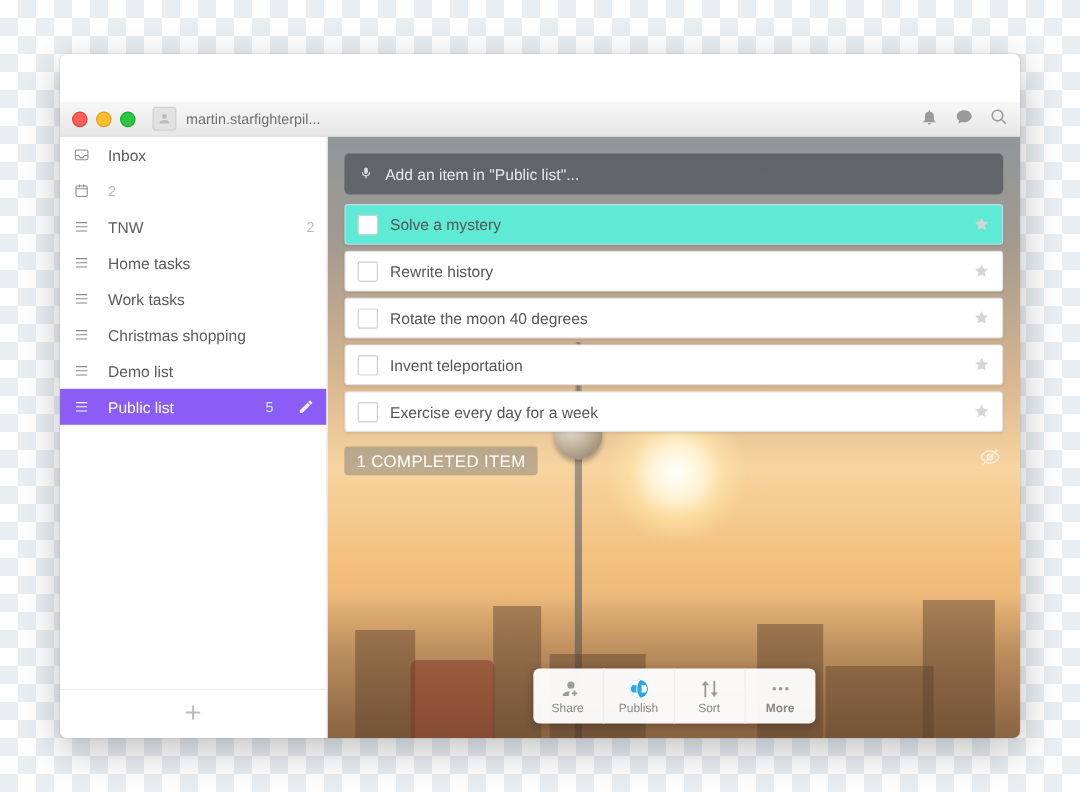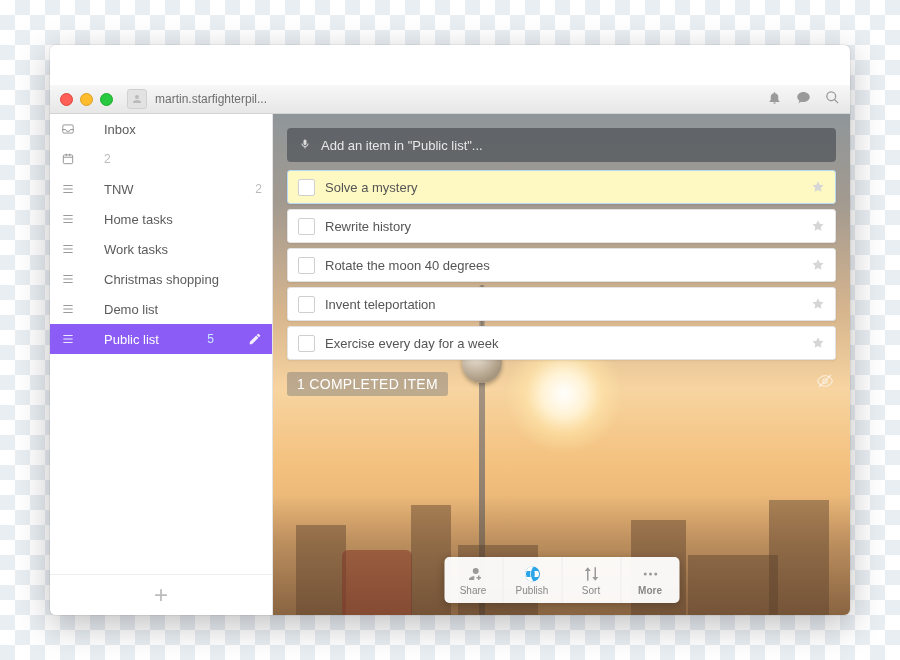--- a/index.html
+++ b/index.html
@@ -33,21 +33,21 @@
   .avatar-box{width:18px;height:18px;border-radius:3px;background:#e2e2e2;border:1px solid #d0d0d0;display:flex;align-items:center;justify-content:center;margin-left:6px;}
   .avatar-box svg{width:12px;height:12px;fill:#bbb;}
   .title{color:#6e6e6e;font-size:12px;}
   .title-right{margin-left:auto;display:flex;gap:14px;align-items:center;}
   .title-right svg{width:15px;height:15px;fill:#9a9a9a;cursor:pointer;}
   
   .app{flex:1;display:flex;min-height:0;}
   
   .sidebar{width:222px;background:#fff;border-right:1px solid #e4e4e4;display:flex;flex-direction:column;}
   .sb-list{flex:1;overflow:auto;}
-  .sb-item{height:30px;display:flex;align-items:center;padding:0 10px;gap:28px;color:#5b5b5b;cursor:pointer;}
+  .sb-item{height:30px;display:flex;align-items:center;padding:0 10px;gap:14px;color:#5b5b5b;cursor:pointer;}
   .sb-item .ico{width:16px;height:16px;display:flex;align-items:center;justify-content:center;color:#8a8a8a;}
   .sb-item .ico svg{width:14px;height:14px;fill:none;stroke:currentColor;stroke-width:1.5;}
   .sb-item .lbl{flex:1;}
   .sb-item .count{color:#bbb;font-size:12px;}
   .sb-item.active{background:#8b5cf6;color:#fff;}
   .sb-item.active .ico{color:#fff;}
   .sb-item.active .count{color:#cce8ff;}
   .sb-item.active .pencil{width:14px;height:14px;fill:#fff;opacity:.9;margin-left:6px;}
   .sb-footer{height:40px;border-top:1px solid #eee;display:flex;align-items:center;justify-content:center;color:#bbb;font-size:24px;cursor:pointer;}
   
@@ -77,21 +77,21 @@
     background:radial-gradient(circle at 35% 30%,#efe6d8,#a8977f 70%);box-shadow:0 2px 4px rgba(0,0,0,.3);}
   .ant{position:absolute;left:50%;transform:translateX(-50%);bottom:272px;width:3px;height:58px;background:#8c7d6b;}
   
   .content{position:absolute;inset:0;padding:14px 14px 0 14px;display:flex;flex-direction:column;gap:8px;}
   .addbar{height:34px;border-radius:4px;padding:0 12px;display:flex;align-items:center;gap:10px;
     background:rgba(60,66,72,.58);color:#eee;cursor:text;}
   .addbar svg{width:12px;height:14px;fill:#ddd;}
   .addbar .ph{color:#e8e8e8;font-size:13px;}
   .task{height:32px;background:#fff;border:1px solid #e3e3e3;border-radius:3px;display:flex;align-items:center;
     padding:0 10px;gap:10px;color:#555;box-shadow:0 1px 2px rgba(0,0,0,.08);cursor:pointer;}
-  .task.sel{background:#fef9c3;border-color:#b9d8f3;}
+  .task.sel{background:#5eead4;border-color:#b9d8f3;}
   .chk{width:15px;height:15px;border:1px solid #cfcfcf;border-radius:2px;background:#fff;flex:none;}
   .task .t{flex:1;}
   .star{width:14px;height:14px;fill:#d6d6d6;flex:none;}
   .completed{margin-top:4px;align-self:flex-start;height:24px;padding:0 10px;border-radius:3px;
     background:rgba(120,120,120,.45);color:#fff;font-size:14px;letter-spacing:.3px;display:flex;align-items:center;gap:4px;}
   .eye{position:absolute;right:16px;top:258px;width:18px;height:18px;opacity:.65;}
   .eye svg{width:18px;height:18px;fill:none;stroke:#fff;stroke-width:1.5;}
   
   .actions{position:absolute;left:50%;transform:translateX(-50%);bottom:12px;
     background:rgba(255,255,255,.95);border-radius:5px;box-shadow:0 2px 8px rgba(0,0,0,.25);

